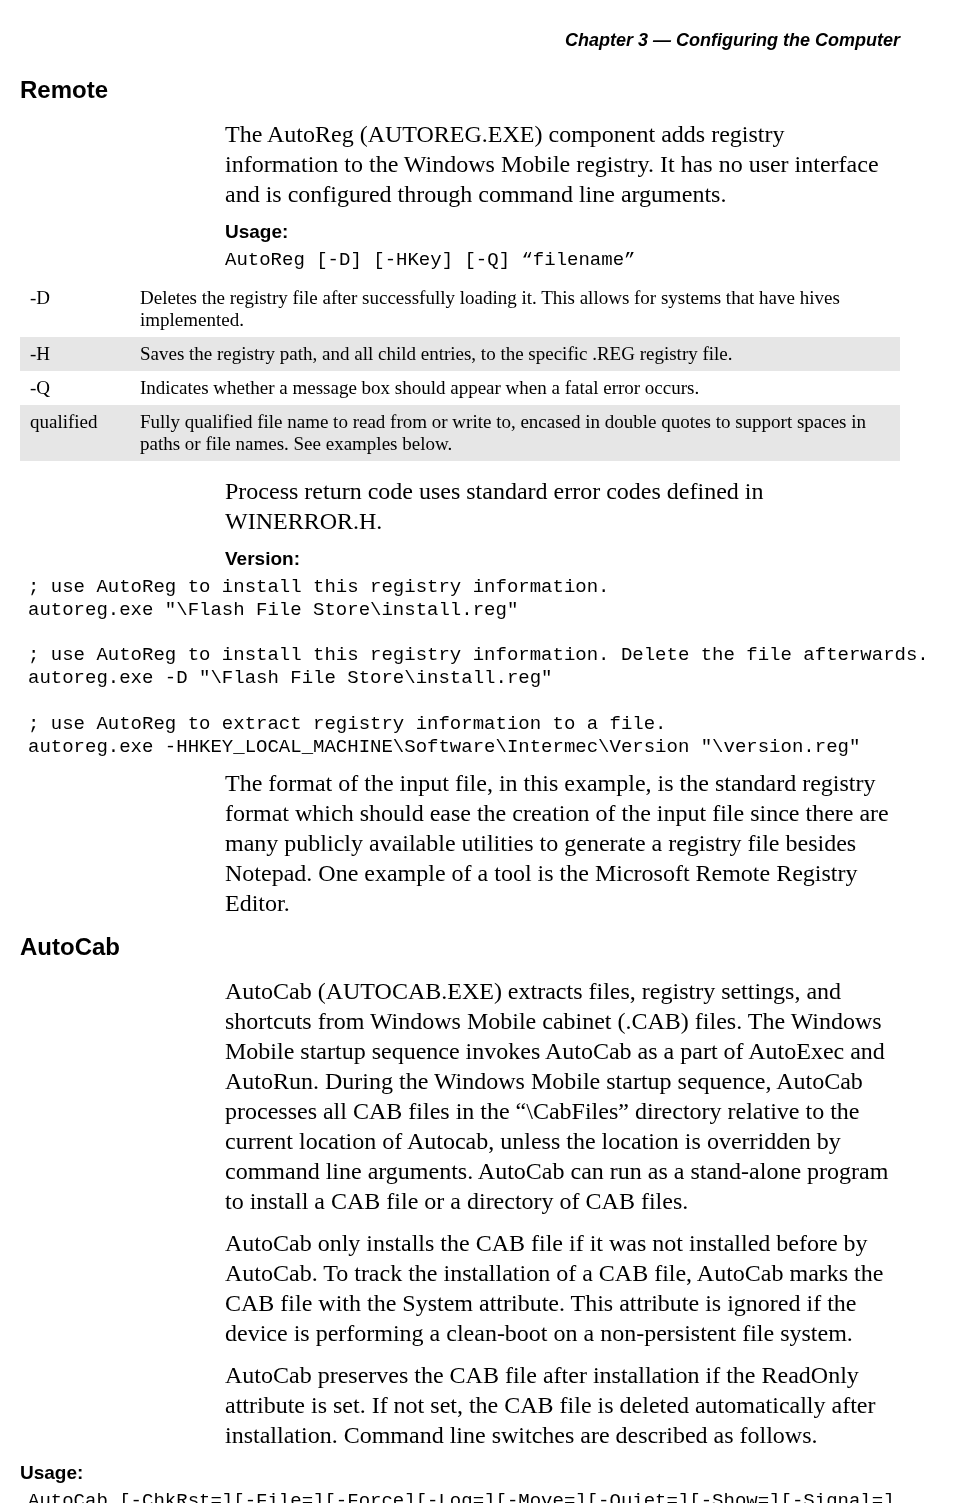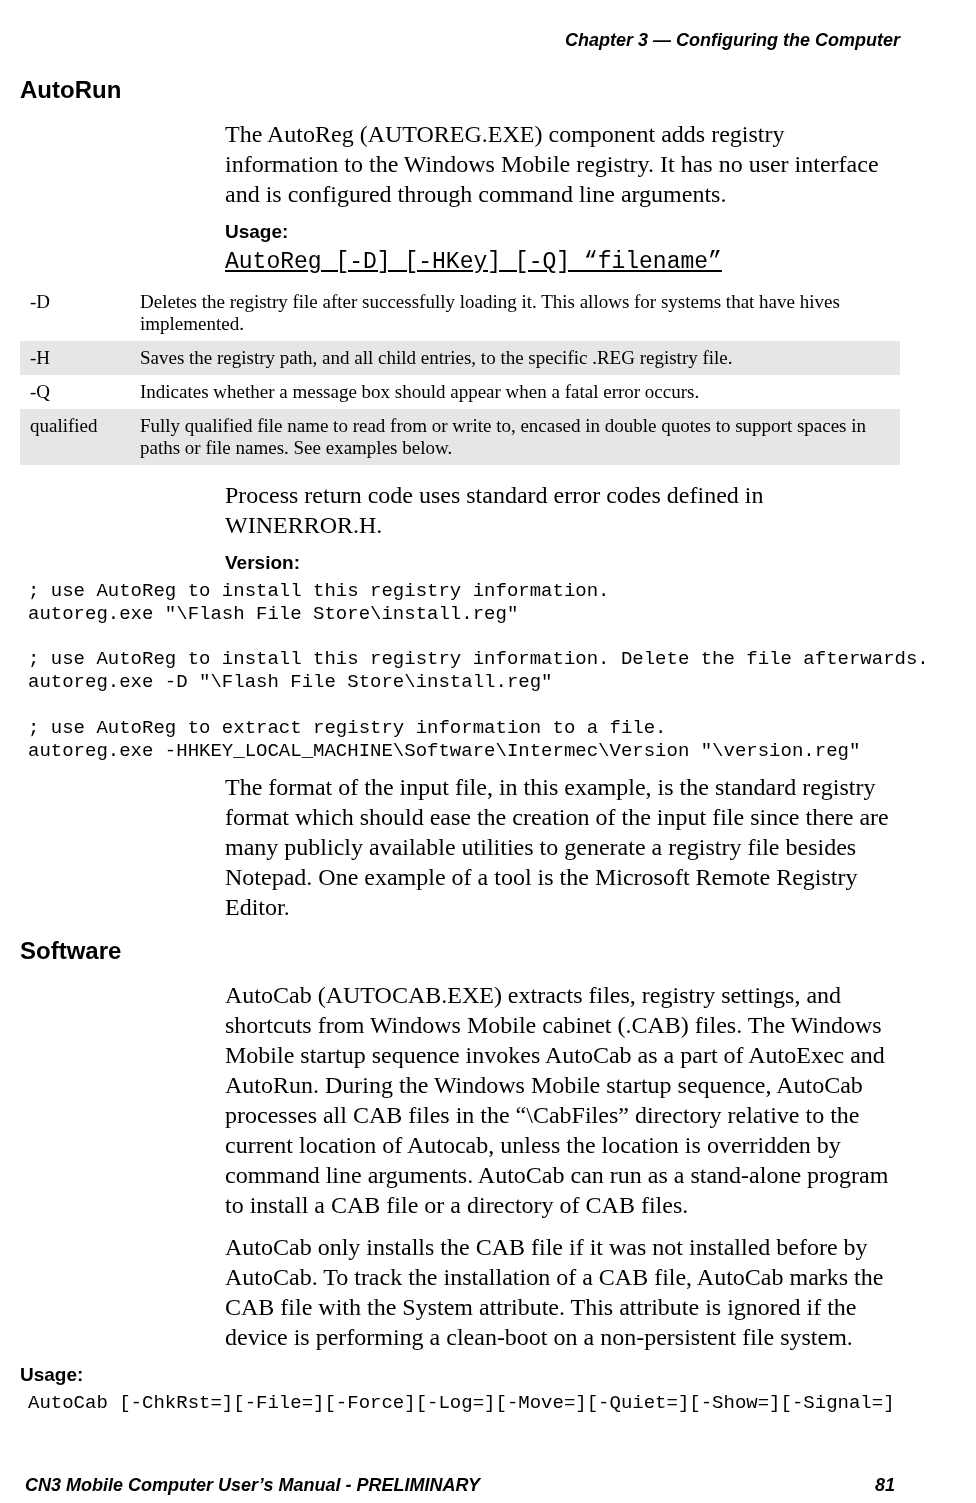--- a/index.html
+++ b/index.html
@@ -35,24 +35,23 @@
     margin: 0 0 12px 205px;
   }
   .sub-heading {
     font-family: Helvetica, Arial, sans-serif;
     font-weight: bold;
     font-size: 19px;
     margin: 6px 0 6px 205px;
   }
   .code-line {
     font-family: 'Courier New', Courier, monospace;
-    font-size: 23px;
+    font-size: 19px;
     margin: 0 0 10px 205px;
     white-space: pre;
-    text-decoration: underline;
   }
   .code-block {
     font-family: 'Courier New', Courier, monospace;
     font-size: 19px;
     margin: 0 0 10px 8px;
     white-space: pre;
     line-height: 1.2;
   }
   table.opts {
     width: 100%;
@@ -89,21 +88,21 @@
     padding: 0 5px;
   }
 </style>
 </head>
 <body>
 
 <div class="page">
 
   <div class="header-right">Chapter 3 —  Configuring the Computer</div>
 
-  <div class="section-heading">AutoRun</div>
+  <div class="section-heading">Remote</div>
 
   <div class="body-text">The AutoReg (AUTOREG.EXE) component adds registry information to the Windows Mobile registry. It has no user interface and is configured through command line arguments.</div>
 
   <div class="sub-heading">Usage:</div>
 
   <div class="code-line">AutoReg [-D] [-HKey] [-Q] “filename”</div>
 
   <table class="opts">
     <tbody>
         <tr>
@@ -133,26 +132,27 @@
 autoreg.exe "\Flash File Store\install.reg"
 
 ; use AutoReg to install this registry information. Delete the file afterwards.
 autoreg.exe -D "\Flash File Store\install.reg"
 
 ; use AutoReg to extract registry information to a file.
 autoreg.exe -HHKEY_LOCAL_MACHINE\Software\Intermec\Version "\version.reg"</div>
 
   <div class="body-text">The format of the input file, in this example, is the standard registry format which should ease the creation of the input file since there are many publicly available utilities to generate a registry file besides Notepad. One example of a tool is the Microsoft Remote Registry Editor.</div>
 
-  <div class="section-heading">Software</div>
+  <div class="section-heading">AutoCab</div>
 
   <div class="body-text">AutoCab (AUTOCAB.EXE) extracts files, registry settings, and shortcuts from Windows Mobile cabinet (.CAB) files. The Windows Mobile startup sequence invokes AutoCab as a part of AutoExec and AutoRun. During the Windows Mobile startup sequence, AutoCab processes all CAB files in the “\CabFiles” directory relative to the current location of Autocab, unless the location is overridden by command line arguments. AutoCab can run as a stand-alone program to install a CAB file or a directory of CAB files.</div>
 
   <div class="body-text">AutoCab only installs the CAB file if it was not installed before by AutoCab. To track the installation of a CAB file, AutoCab marks the CAB file with the System attribute. This attribute is ignored if the device is performing a clean-boot on a non-persistent file system.</div>
 
+  <div class="body-text">AutoCab preserves the CAB file after installation if the ReadOnly attribute is set. If not set, the CAB file is deleted automatically after installation. Command line switches are described as follows.</div>
 
   <div class="usage-left">Usage:</div>
 
   <div class="code-block">AutoCab [-ChkRst=][-File=][-Force][-Log=][-Move=][-Quiet=][-Show=][-Signal=]</div>
 
   <div class="footer">
     <span>CN3 Mobile Computer User’s Manual - PRELIMINARY</span>
     <span>81</span>
   </div>
 

